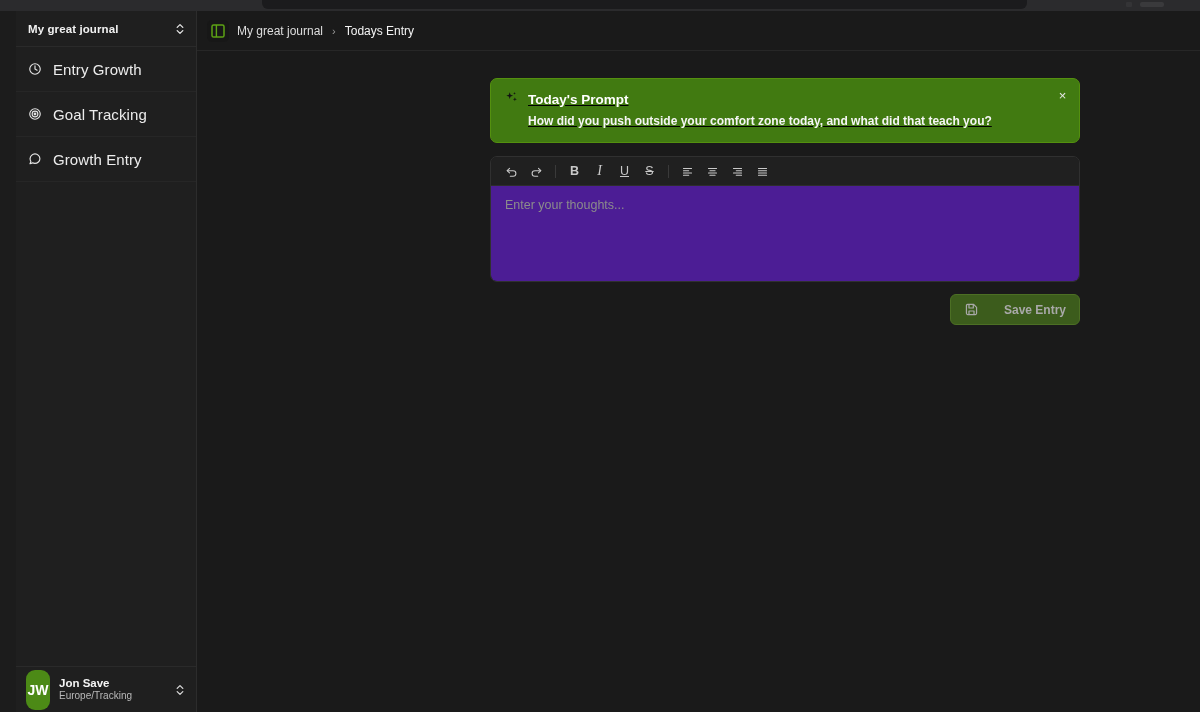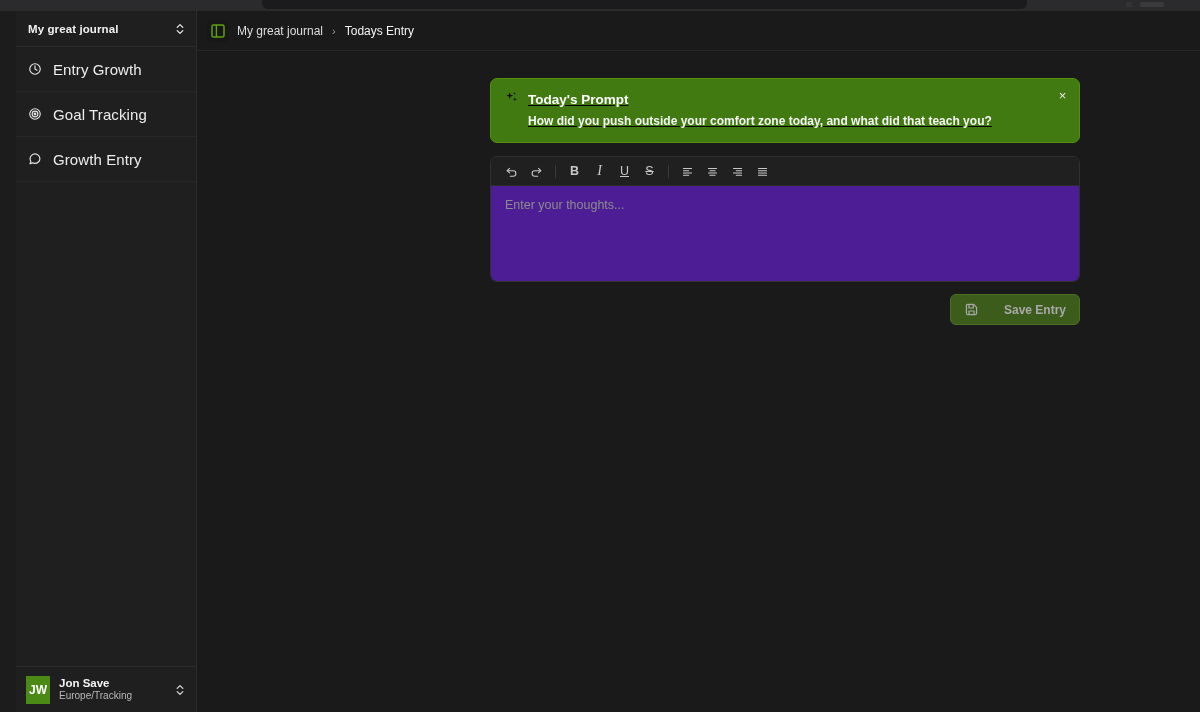--- a/index.html
+++ b/index.html
@@ -62,22 +62,22 @@
   .sb-item.active { background: #41760f; color: #ffffff; }
   .sb-item.active .lbl { font-weight: normal; }
 
   .sb-spacer { flex: 1 1 auto; }
 
   .sb-footer {
     height: 46px; display: flex; align-items: center; gap: 9px;
     padding: 0 11px 0 10px; border-top: 1px solid #2a2a2a; cursor: pointer;
   }
   .avatar {
-    width: 24px; height: 28px; border-radius: 0; background: #4c8a16;
-    color: #fff; font-size: 12px; font-weight: bold;
+    width: 24px; height: 40px; border-radius: 9px; background: #4c8a16;
+    color: #fff; font-size: 14px; font-weight: bold;
     display: flex; align-items: center; justify-content: center; flex: 0 0 24px;
   }
   .uinfo { flex: 1 1 auto; min-width: 0; }
   .uname { font-size: 11.5px; font-weight: bold; color: #f4f4f4; line-height: 13px; }
   .uzone { font-size: 10px; color: #b9b9b9; line-height: 12px; }
 
   
   #main { flex: 1 1 auto; height: 701px; background: #1a1a1a; position: relative; }
   .topbar {
     height: 40px; display: flex; align-items: center; gap: 8px;

